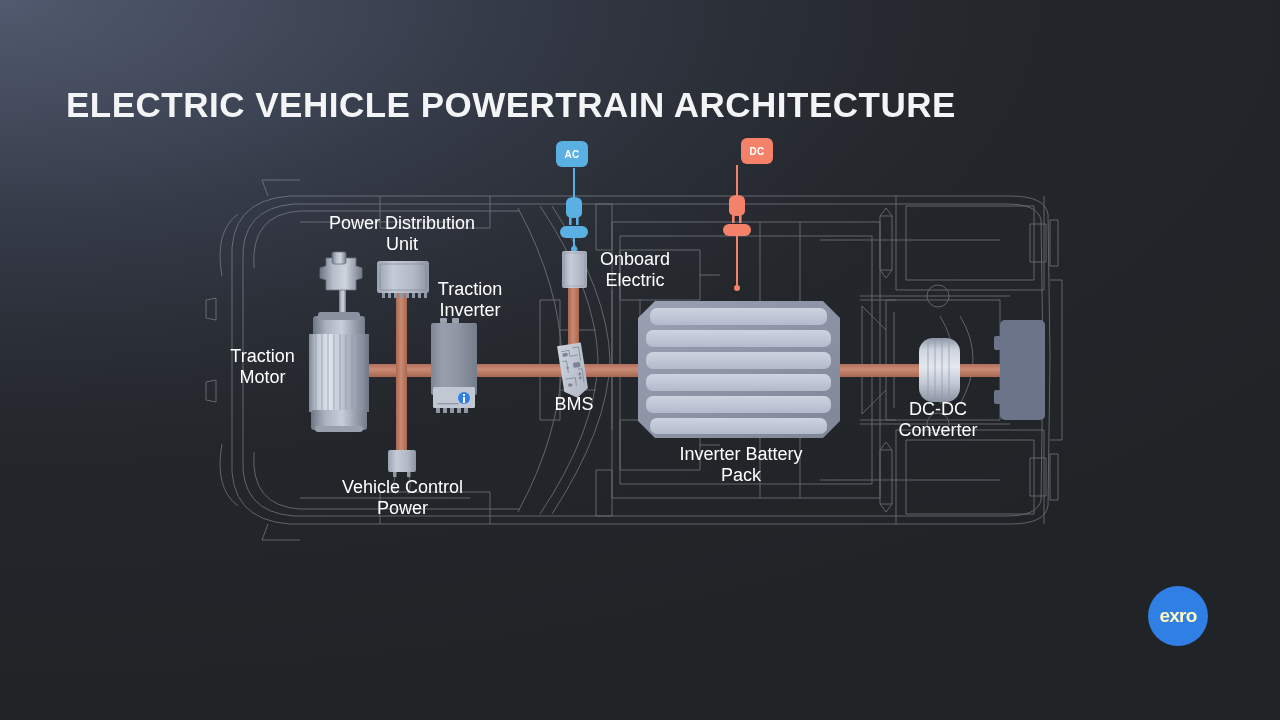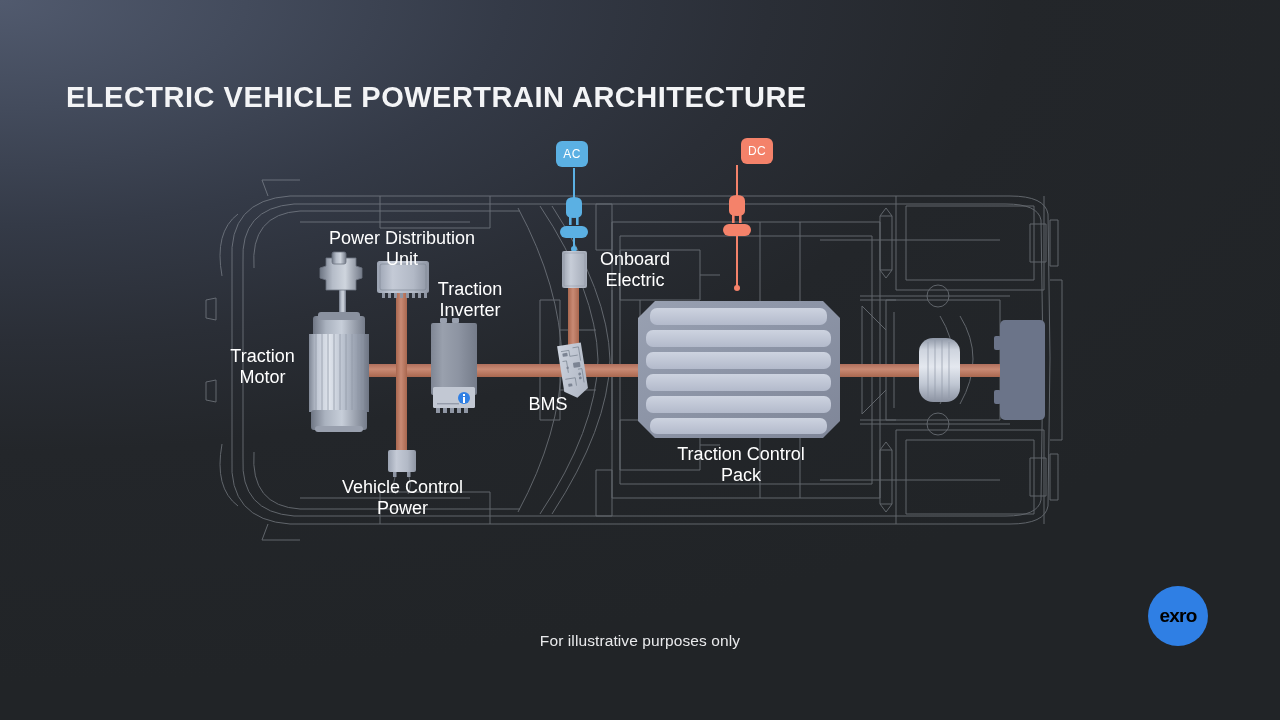--- a/index.html
+++ b/index.html
@@ -12,53 +12,53 @@
   }
   #slide{
     position:absolute;inset:0;
     background:
       radial-gradient(120% 95% at 0% 0%, #515a6e 0%, #434b5c 16%, #343a47 33%, #2a2e36 50%, #23262a 66%, #212427 100%),
       #212427;
   }
   
   #title{
     position:absolute;left:66px;top:62px;
-    font-size:29px;letter-spacing:0.5px;
+    font-size:35px;letter-spacing:0.5px;
     font-weight:700;color:#f3f4f6;
     text-transform:uppercase;
     white-space:nowrap;
   }
   
   #footnote{
     position:absolute;left:0;right:0;top:632px;
     text-align:center;font-size:15.5px;color:#e9eaec;
     letter-spacing:0.1px;
   }
   
   #logo{
     position:absolute;left:1148px;top:586px;width:60px;height:60px;
     border-radius:50%;
     display:flex;align-items:center;justify-content:center;
   }
   #logo .wordmark{
-    color:#000000;font-size:19px;font-weight:700;letter-spacing:-0.8px;
+    color:#fef9c3;font-size:19px;font-weight:700;letter-spacing:-0.8px;
     line-height:1;transform:translateY(-1px);
   }
   
   #diagram{position:absolute;left:0;top:0;width:1280px;height:720px;}
   #diagram svg{position:absolute;left:0;top:0;}
   
   .lbl{
     position:absolute;color:#ffffff;font-size:18px;line-height:1.18;
     text-align:center;white-space:pre-line;pointer-events:none;
   }
   .badge{
     position:absolute;width:32px;height:26px;border-radius:6px;
     display:flex;align-items:center;justify-content:center;
-    font-size:12px;color:#ffffff;letter-spacing:0.3px;
+    font-size:10px;color:#ffffff;letter-spacing:0.3px;font-weight:bold;
   }
 </style>
 </head>
 <body>
 
 <div id="slide">
 
   <div id="diagram">
     <svg width="1280" height="720" viewBox="0 0 1280 720" xmlns="http://www.w3.org/2000/svg">
       <defs>
@@ -384,44 +384,45 @@
       <g>
         <rect x="1000" y="320" width="45" height="100" rx="5" fill="#6b7489"></rect>
         <rect x="994" y="336" width="7" height="14" rx="2" fill="#6b7489"></rect>
         <rect x="994" y="390" width="7" height="14" rx="2" fill="#6b7489"></rect>
       </g>
     </svg>
 
     <div class="lbl" style="left:210px;top:346px;width:105px;">Traction
 Motor</div>
 
-    <div class="lbl" style="left:312px;top:228px;width:180px;">Power Distribution
+    <div class="lbl" style="left:312px;top:213px;width:180px;">Power Distribution
 Unit</div>
 
     <div class="lbl" style="left:415px;top:279px;width:110px;">Traction
 Inverter</div>
 
     <div class="lbl" style="left:325px;top:477px;width:155px;">Vehicle Control
 Power</div>
 
     <div class="lbl" style="left:580px;top:249px;width:110px;">Onboard
 Electric</div>
 
-    <div class="lbl" style="left:519px;top:394px;width:58px;">BMS</div>
-
-    <div class="lbl" style="left:665px;top:444px;width:152px;">Traction Control
+    <div class="lbl" style="left:545px;top:394px;width:58px;">BMS</div>
+
+    <div class="lbl" style="left:665px;top:444px;width:152px;">Inverter Battery
 Pack</div>
 
+    <div class="lbl" style="left:888px;top:399px;width:100px;">DC-DC
+Converter</div>
 
     <div class="badge" style="left:556px;top:141px;background:#5bb0e3;">AC</div>
 
     <div class="badge" style="left:741px;top:138px;background:#f4826a;">DC</div>
   </div>
 
   <h1 id="title">Electric Vehicle Powertrain Architecture</h1>
 
-  <div id="footnote">For illustrative purposes only</div>
 
   <div id="logo" style="background:#2f7fe4;">
     <span class="wordmark">exro</span>
   </div>
 
 </div>
 
 </body></html>

